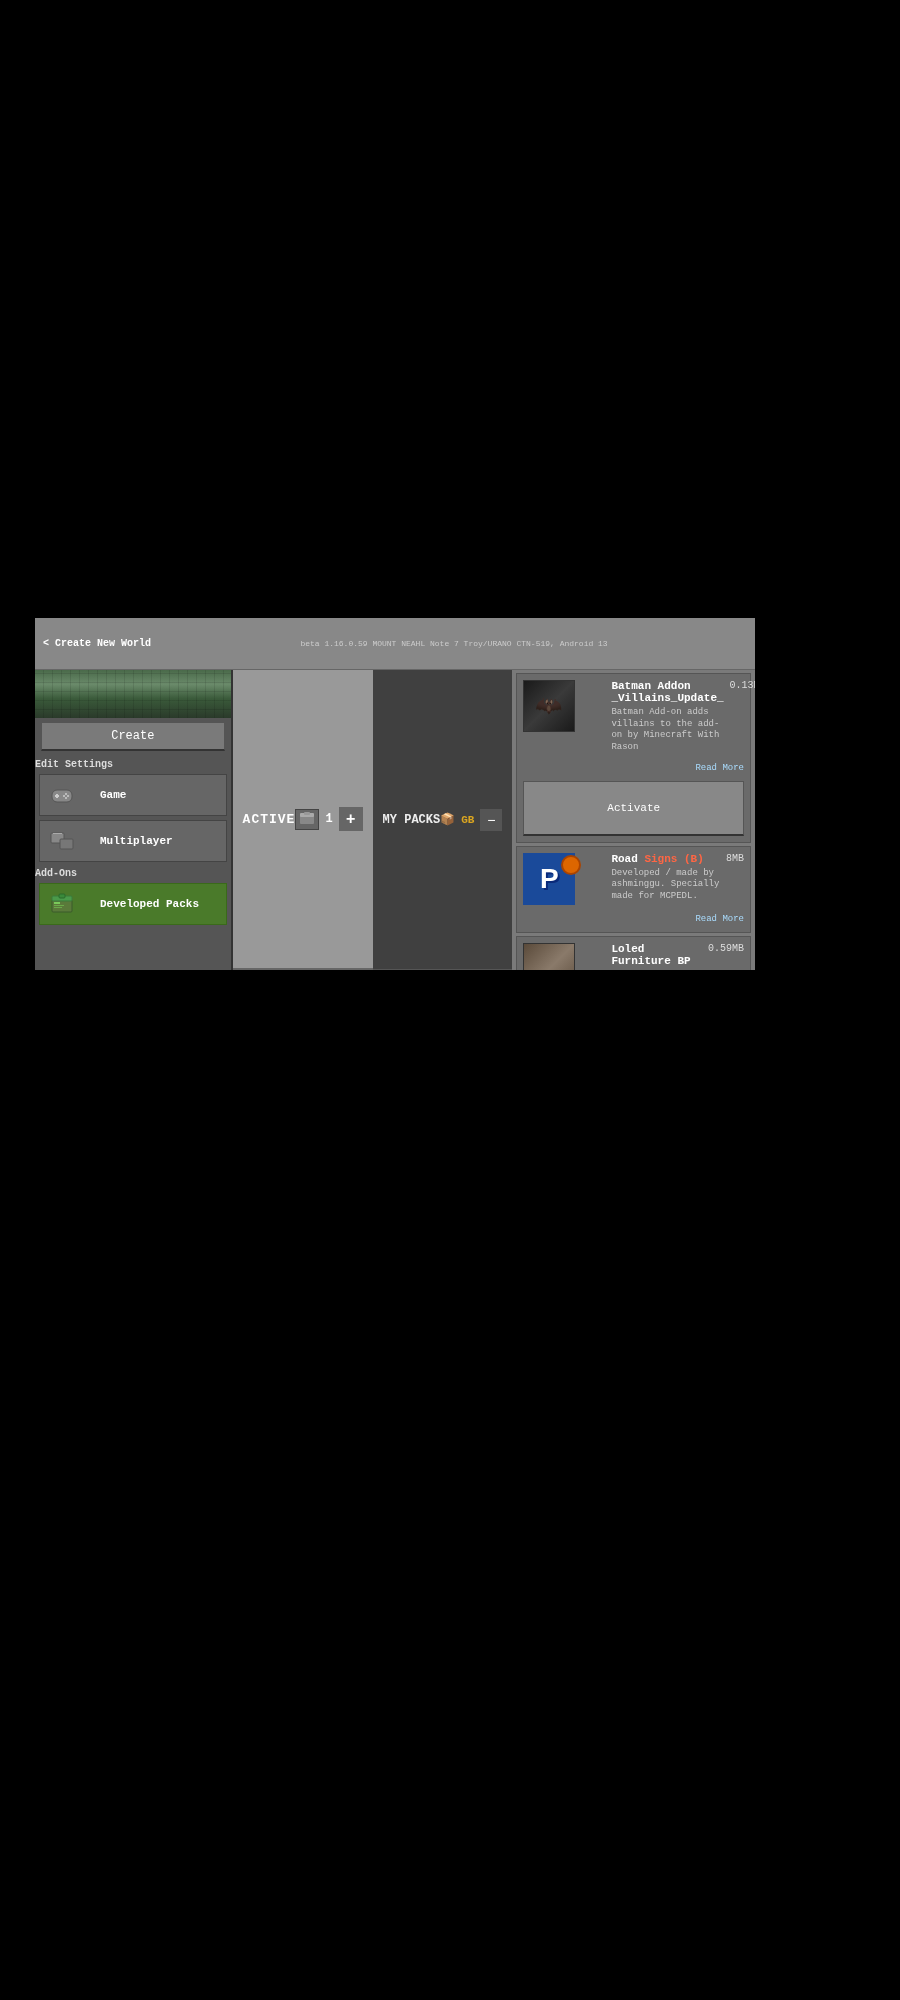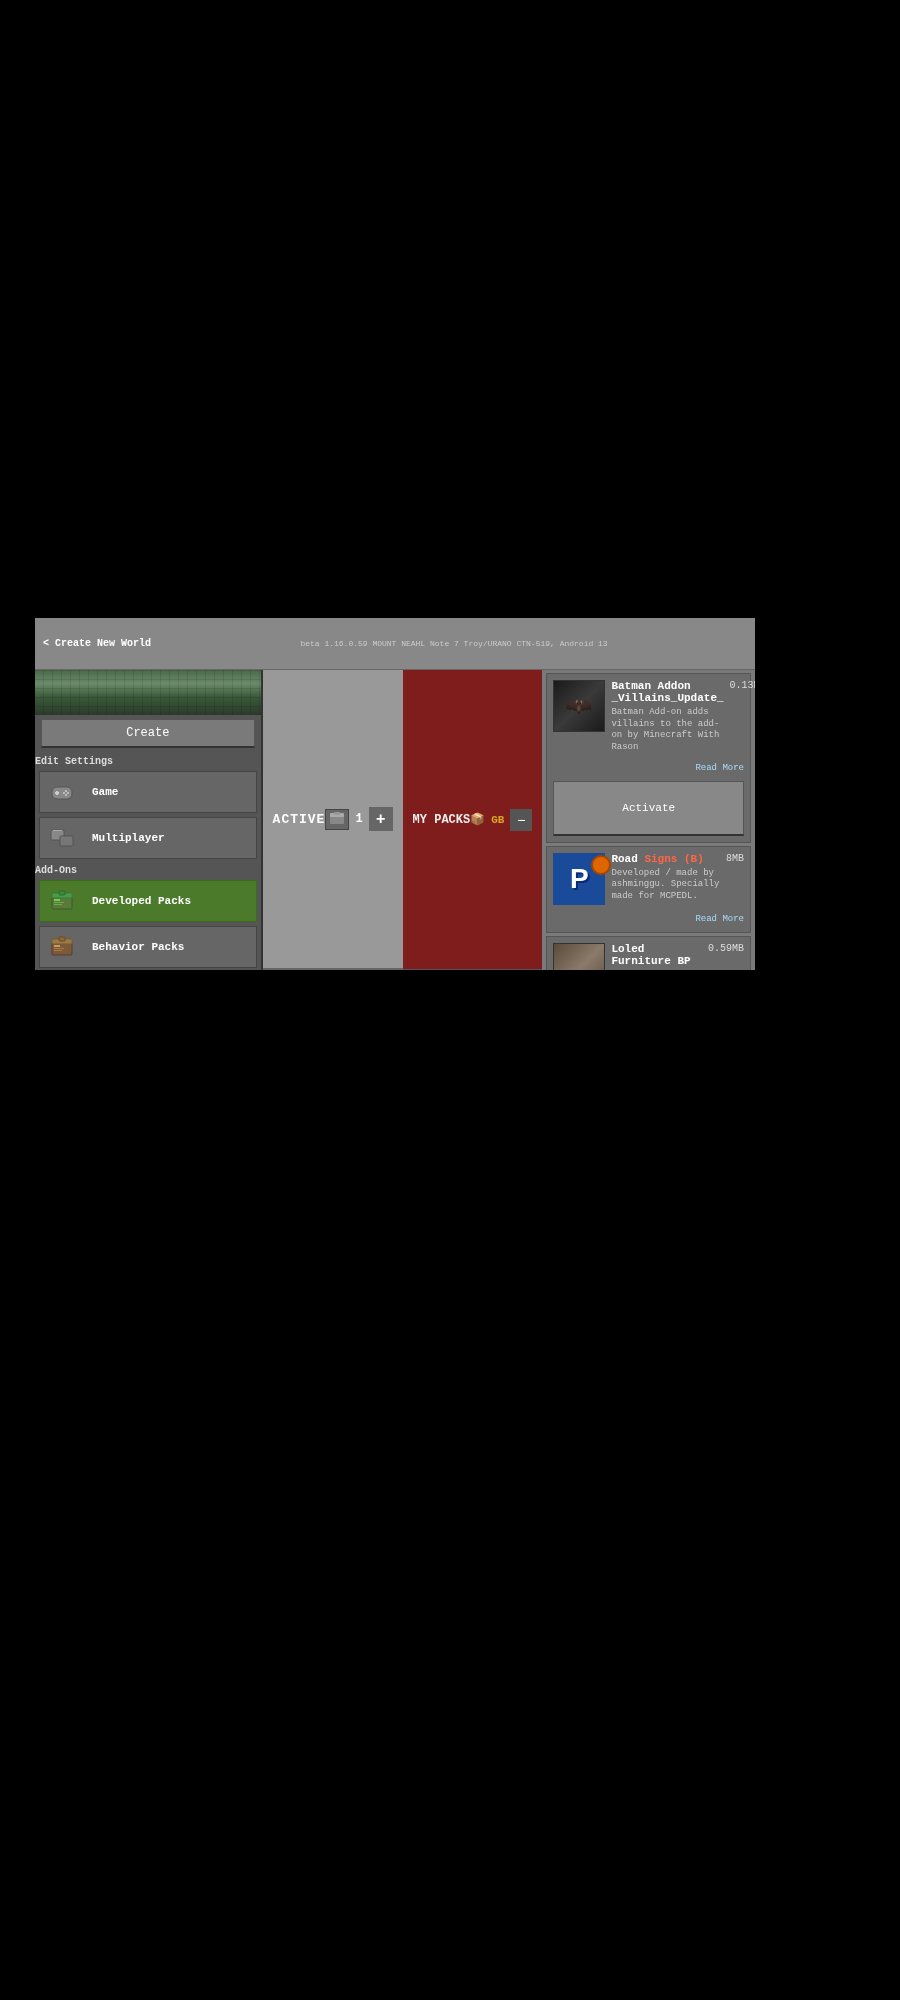--- a/index.html
+++ b/index.html
@@ -98,21 +98,21 @@
     .section-label {
       color: #ddd;
       font-size: 10px;
       padding: 4px 0 2px;
       font-weight: bold;
     }
 
     .menu-item {
       display: flex;
       align-items: center;
-      gap: 16px;
+      gap: 24px;
       padding: 6px 8px;
       cursor: pointer;
       background: #666;
       margin: 2px 4px;
       border: 1px solid #444;
     }
 
     .menu-item.active {
       background: #4a7a2a;
       border: 1px solid #3a6a1a;
@@ -192,21 +192,21 @@
       width: 24px;
       height: 24px;
       cursor: pointer;
       display: flex;
       align-items: center;
       justify-content: center;
       font-weight: bold;
     }
 
     .my-packs-bar {
-      background: #7f1d1d;
+      background: #404040;
       display: flex;
       align-items: center;
       padding: 5px 10px;
       border-bottom: 1px solid #555;
     }
 
     .my-packs-label {
       color: #eee;
       font-size: 12px;
       font-family: 'Courier New', monospace;
@@ -302,20 +302,21 @@
     .furniture-thumb {
       background: linear-gradient(135deg, #5a4a3a 0%, #8a7a6a 50%, #5a4a3a 100%);
       display: flex;
       align-items: center;
       justify-content: center;
       font-size: 18px;
     }
 
     .pack-info {
       flex: 1;
+      margin-left: 30px;
     }
 
     .pack-name {
       color: #fff;
       font-size: 11px;
       font-weight: bold;
       font-family: 'Courier New', monospace;
       margin-bottom: 3px;
     }
 
@@ -461,33 +462,20 @@
             <rect x="2" y="4" width="20" height="5" rx="1" fill="#4a9a4a" stroke="#3a7a3a" stroke-width="1"></rect>
             <rect x="9" y="2" width="6" height="4" rx="1" fill="#3a8a3a" stroke="#2a6a2a" stroke-width="1"></rect>
             <rect x="4" y="10" width="6" height="2" fill="#7aca5a"></rect>
             <rect x="4" y="13" width="10" height="1" fill="#6aaa4a"></rect>
             <rect x="4" y="15" width="8" height="1" fill="#6aaa4a"></rect>
           </svg>
         </div>
         <span class="item-label">Developed Packs</span>
       </div>
 
-      <div class="menu-item">
-        <div class="item-icon">
-          <svg class="icon-svg" viewBox="0 0 24 24">
-            <rect x="2" y="8" width="20" height="12" rx="1" fill="#7a5a3a" stroke="#5a3a2a" stroke-width="1"></rect>
-            <rect x="2" y="4" width="20" height="5" rx="1" fill="#9a7a4a" stroke="#7a5a2a" stroke-width="1"></rect>
-            <rect x="9" y="2" width="6" height="4" rx="1" fill="#8a6a3a" stroke="#6a4a1a" stroke-width="1"></rect>
-            <rect x="4" y="10" width="6" height="2" fill="#ca9a5a"></rect>
-            <rect x="4" y="13" width="10" height="1" fill="#aa7a3a"></rect>
-            <rect x="4" y="15" width="8" height="1" fill="#aa7a3a"></rect>
-          </svg>
-        </div>
-        <span class="item-label">Behavior Packs</span>
-      </div>
     </div>
 
     <div class="right-panel">
 
       <div class="active-bar">
         <span class="active-label">ACTIVE</span>
         <div class="active-controls">
           <div class="pack-count-icon">
             <svg width="14" height="12" viewBox="0 0 14 12">
               <rect x="0" y="3" width="14" height="9" rx="1" fill="#888"></rect>

